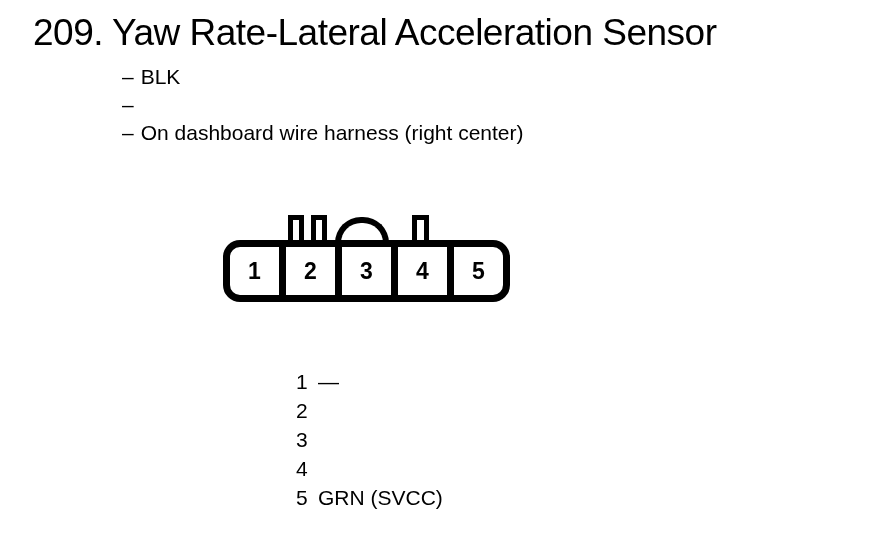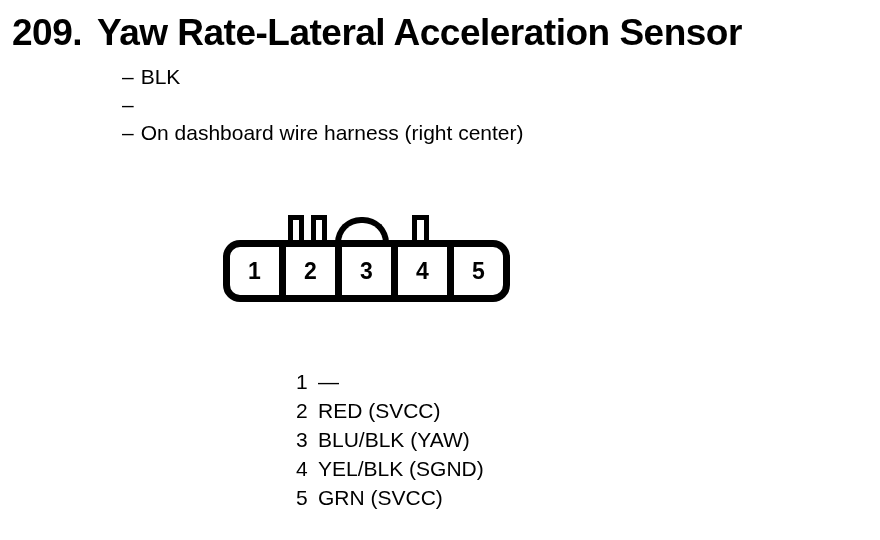--- a/index.html
+++ b/index.html
@@ -11,25 +11,25 @@
     height: 540px;
     background: var(--paper);
     color: var(--ink);
     font-family: "Liberation Sans", sans-serif;
     overflow: hidden;
   }
 
   
   .title-row {
     position: absolute;
-    left: 12px;
+    left: 33px;
     top: 13px;
     display: flex;
-    gap: 15px;
-    font-weight: bold;
+    gap: 9px;
+    font-weight: normal;
     font-size: 37px;
     line-height: 1.1;
     letter-spacing: -0.5px;
     white-space: nowrap;
   }
 
   
   .notes {
     position: absolute;
     left: 122px;
@@ -152,31 +152,28 @@
 
   <div class="pinlist">
 
       <div class="prow">
         <span class="pnum">1</span>
         <span class="pwire">—</span>
       </div>
 
       <div class="prow">
         <span class="pnum">2</span>
-        <span class="pwire">RED (SVCC)</span>
       </div>
 
       <div class="prow">
         <span class="pnum">3</span>
-        <span class="pwire">BLU/BLK (YAW)</span>
       </div>
 
       <div class="prow">
         <span class="pnum">4</span>
-        <span class="pwire">YEL/BLK (SGND)</span>
       </div>
 
       <div class="prow">
         <span class="pnum">5</span>
         <span class="pwire">GRN (SVCC)</span>
       </div>
     </div>
 
 </div>
 

